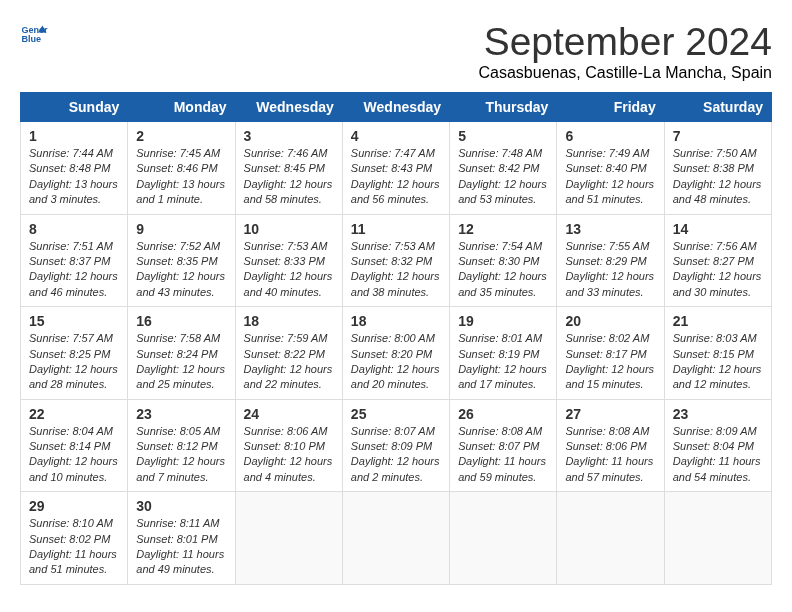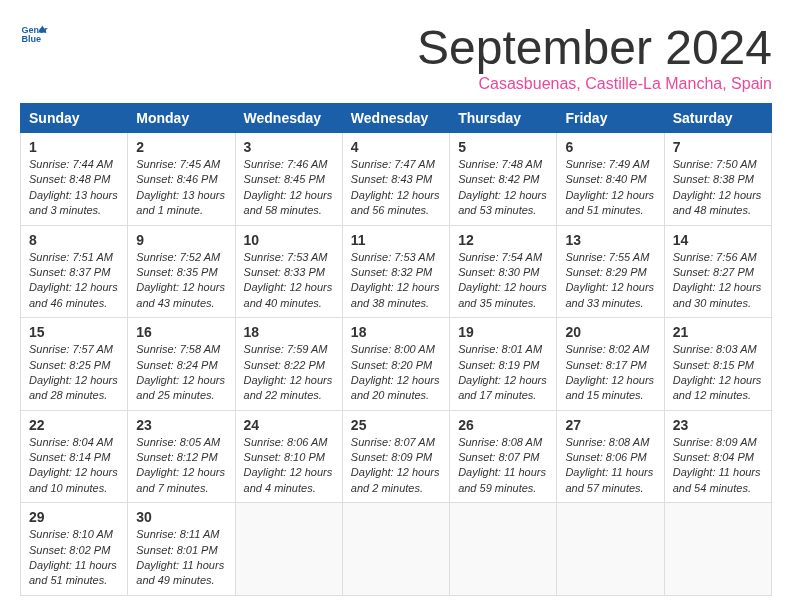--- a/index.html
+++ b/index.html
@@ -22,37 +22,37 @@
       gap: 4px;
     }
     .logo-icon {
       width: 28px;
       height: 28px;
     }
     .title-section {
       text-align: right;
     }
     .main-title {
-      font-size: 48px;
+      font-size: 39px;
       font-weight: normal;
       color: #333;
     }
     .subtitle {
       font-size: 16px;
-      color: #ec4899;
+      color: #000000;
     }
     .calendar {
       width: 100%;
       border-collapse: collapse;
       border: 1px solid #ccc;
     }
     .calendar th {
       background-color: #1a5fa8;
       color: white;
-      text-align: left;
+      text-align: right;
       padding: 6px 8px;
       font-size: 14px;
       font-weight: bold;
       border: 1px solid #1a5fa8;
     }
     .calendar td {
       vertical-align: top;
       padding: 6px 8px;
       font-size: 11px;
       color: #333;

